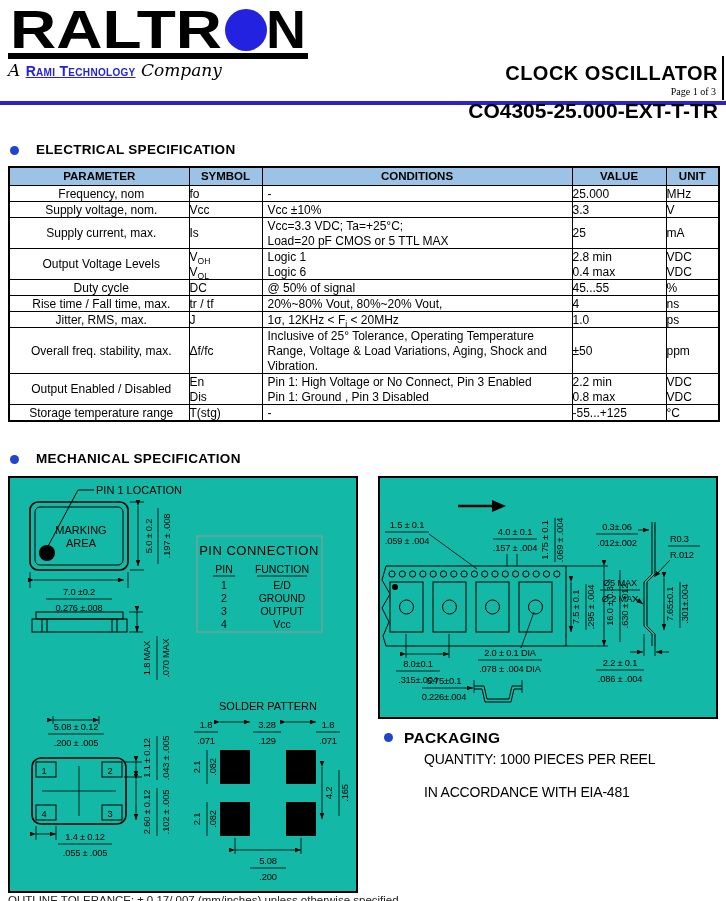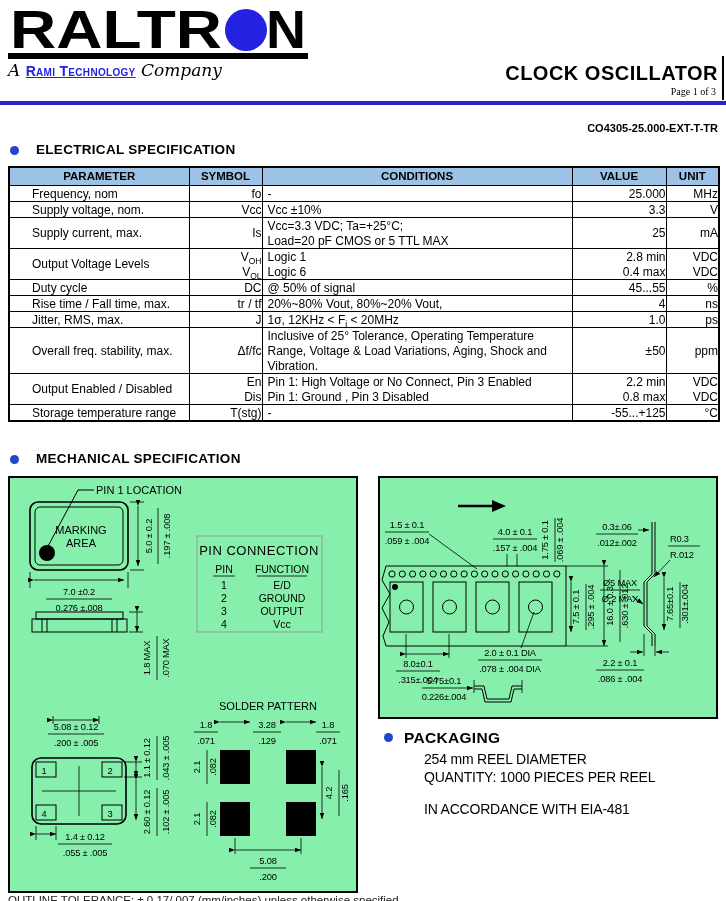--- a/index.html
+++ b/index.html
@@ -3,40 +3,40 @@
 <meta charset="utf-8">
 <style>
   html,body{margin:0;padding:0}
   body{width:726px;height:901px;position:relative;overflow:hidden;background:#fff;
        font-family:"Liberation Sans",sans-serif;color:#000}
   .abs{position:absolute}
   
   #doc-title{top:62px;right:8px;font-size:20px;font-weight:bold;letter-spacing:.5px}
   #page-info{top:86px;right:10px;font-family:Liberation Serif, serif;font-size:10px}
   #rule{top:101px;left:0;width:726px;height:4px;background:var(--rule,#2E22CC)}
-  #part-number{top:122px;right:8px;font-size:11px;font-weight:bold}
+  #part-number{top:99px;right:8px;font-size:21px;font-weight:bold}
   #edge-mark{top:56px;right:2px;width:2px;height:44px;background:#000}
   #tagline{top:60px;left:8px;font-family:"DejaVu Serif",serif;font-style:italic;font-size:17px}
   #tagline .brand{font-family:"Liberation Sans",sans-serif;font-style:normal;font-weight:bold;
        font-variant:small-caps;text-decoration:underline;color:var(--brand,#2222E0);font-size:14px;letter-spacing:.3px}
   
   .bullet{width:9px;height:9px;border-radius:50%;background:var(--bullet,#2244CC)}
   .sec-title{font-size:13.5px;font-weight:bold;letter-spacing:.3px}
   
   #spec-table{top:166px;left:8px}
   table{border-collapse:collapse;table-layout:fixed;width:710px;border:2px solid #000}
   th,td{border:1px solid #000;font-size:12px;line-height:14.5px;padding:0;vertical-align:middle;overflow:hidden}
   th{background:var(--header_blue,#9CC2E5);font-size:11.5px;font-weight:bold;height:17px}
-  td.c-param{text-align:left;padding-left:22px}
-  td.c-sym,td.c-val,td.c-unit{text-align:right}
+  td.c-param{text-align:center;padding-left:4px}
+  td.c-sym,td.c-val,td.c-unit{text-align:left}
   td.c-cond{text-align:left;padding-left:5px;vertical-align:top}
   td .ln{padding-top:.5px}
   sub{font-size:8.5px;line-height:0}
   
-  .mech-box{border:2px solid #000;background:#86efac}
+  .mech-box{border:2px solid #000;background:#14b8a6}
   #mech-left{top:476px;left:8px;width:346px;height:413px}
   #mech-right{top:476px;left:378px;width:336px;height:239px}
   svg{display:block}
   svg text{fill:#000}
   .d{font-size:9.3px;text-anchor:middle;letter-spacing:-.2px}
   .ds{font-size:9.3px;text-anchor:start;letter-spacing:-.2px}
   .lbl{font-size:11px;text-anchor:middle}
   .lbls{font-size:11px;text-anchor:start}
   .pc-t{font-size:13px;text-anchor:middle;letter-spacing:.5px}
   .pc{font-size:10.5px;text-anchor:middle}
@@ -574,18 +574,17 @@
     <text class="d" x="240" y="188">2.2 ± 0.1</text>
     <line class="ln08" x1="216" y1="192" x2="264" y2="192"></line>
     <text class="d" x="240" y="204">.086 ± .004</text>
   </g>
 </svg>
 </div>
 
 <div class="abs bullet" style="top:733px;left:384px"></div>
 <div class="abs" id="packaging-title">PACKAGING</div>
 <div class="abs" id="packaging-body">
-  <div>254 mm REEL DIAMETER</div>
   <div>QUANTITY: 1000 PIECES PER REEL</div>
   <div id="packaging-eia">IN ACCORDANCE WITH EIA-481</div>
 </div>
 
 <div class="abs" id="footer-note">OUTLINE TOLERANCE: ± 0.17/.007 (mm/inches) unless otherwise specified</div>
 
 </body></html>

